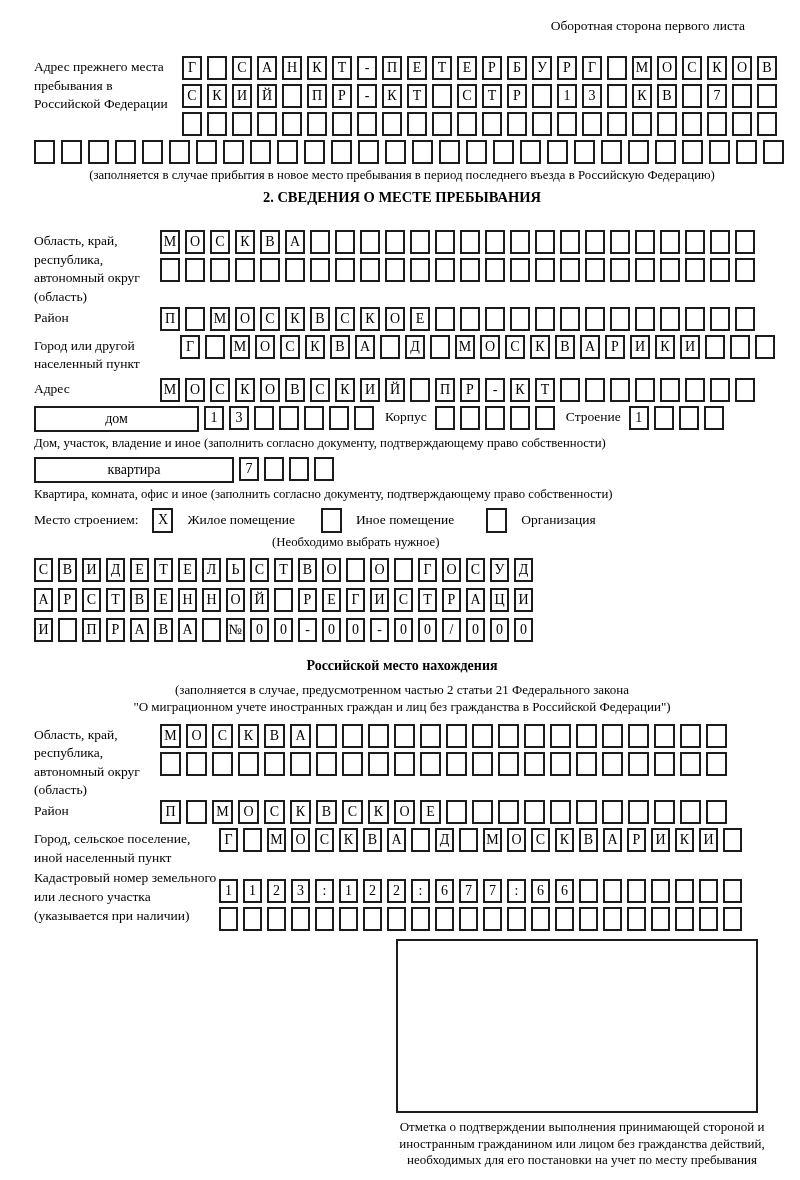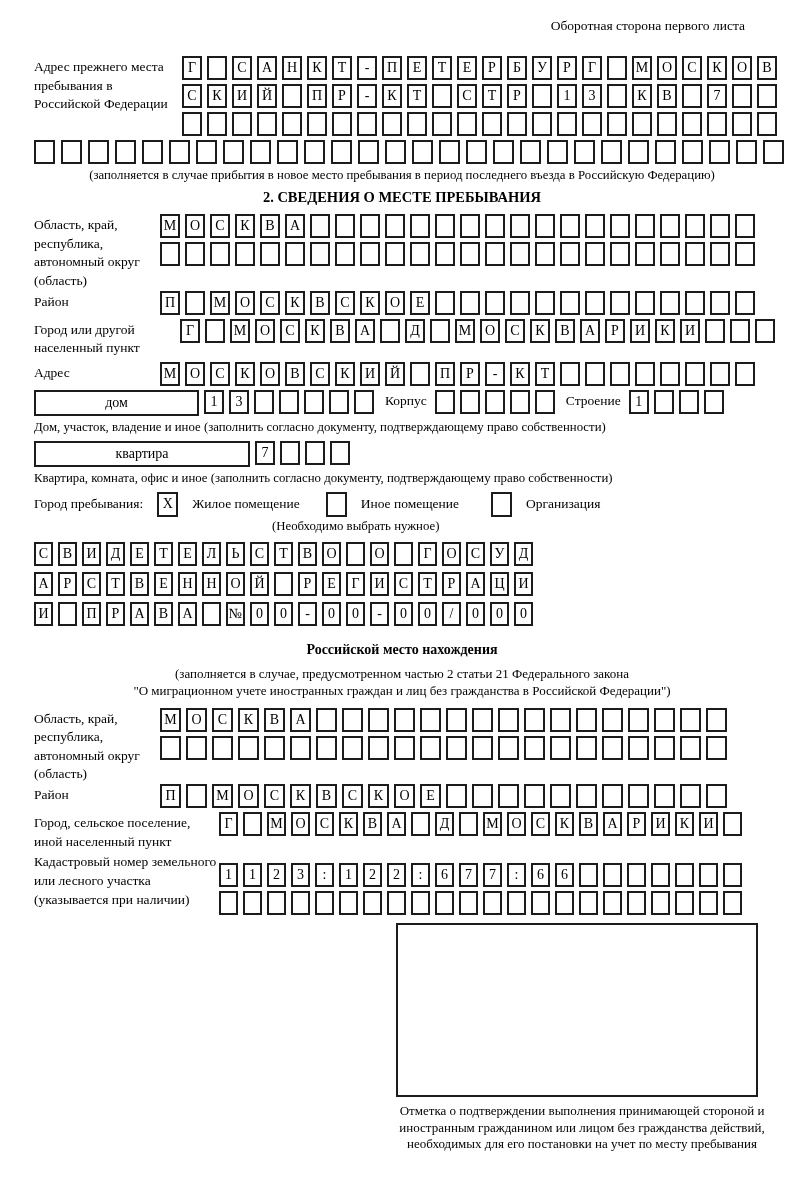--- a/index.html
+++ b/index.html
@@ -34,34 +34,34 @@
   .flabel{
     flex-shrink:0;font-size:13.5px;line-height:1.38;
     padding-top:2px;
   }
   .w148{width:148px;} .w126{width:126px;} .w146{width:146px;}
   .w185{width:185px;} .w215{width:215px;padding-right:6px;box-sizing:border-box;}
   .caption{font-size:12.8px;margin:1px 0 6px 0;}
   .caption.center{text-align:center;}
   .sec-title{
     text-align:center;font-weight:bold;font-size:14.5px;
-    margin:4px 0 8px 0;
+    margin:4px 0 24px 0;
   }
   .fact-title{
     text-align:center;font-weight:bold;font-size:14px;
     margin:10px 0 8px 0;
   }
   .fact-note{text-align:center;font-size:13px;line-height:1.3;margin-bottom:8px;}
   .widebox{
     box-sizing:border-box;border:2px solid #1c1c1c;height:26px;
     display:flex;align-items:center;justify-content:center;
     font-size:14px;flex-shrink:0;margin-right:5px;
   }
   .dom-box{width:165px;}
-  .kv-box{width:216px;}
+  .kv-box{width:200px;}
   .inline-lbl{font-size:13.5px;padding:3px 8px 0 6px;flex-shrink:0;text-align:right;}
   .mesto{display:flex;align-items:center;font-size:13.5px;margin:4px 0 2px 0;}
   .checkbox{
     box-sizing:border-box;width:21px;height:25px;border:2px solid #1c1c1c;
     display:flex;align-items:center;justify-content:center;
     font-size:14px;flex-shrink:0;
   }
   .mesto .opt-lbl{margin-left:14px;}
   .mesto .cb1{margin-left:14px;}
   .mesto .cb2{margin-left:26px;}
@@ -384,21 +384,21 @@
     <div class="boxrow">
         <div class="cell">7</div>
         <div class="cell"></div>
         <div class="cell"></div>
         <div class="cell"></div>
       </div>
   </div>
   <div class="caption">Квартира, комната, офис и иное (заполнить согласно документу, подтверждающему право собственности)</div>
 
   <div class="mesto">
-    <span>Город пребывания:</span>
+    <span>Место строением:</span>
     <span class="checkbox cb1">X</span>
     <span class="opt-lbl">Жилое помещение</span>
     <span class="checkbox cb2"></span>
     <span class="opt-lbl">Иное помещение</span>
     <span class="checkbox cb3"></span>
     <span class="opt-lbl">Организация</span>
   </div>
   <div class="mesto-caption">(Необходимо выбрать нужное)</div>
 
   <div class="frow">

